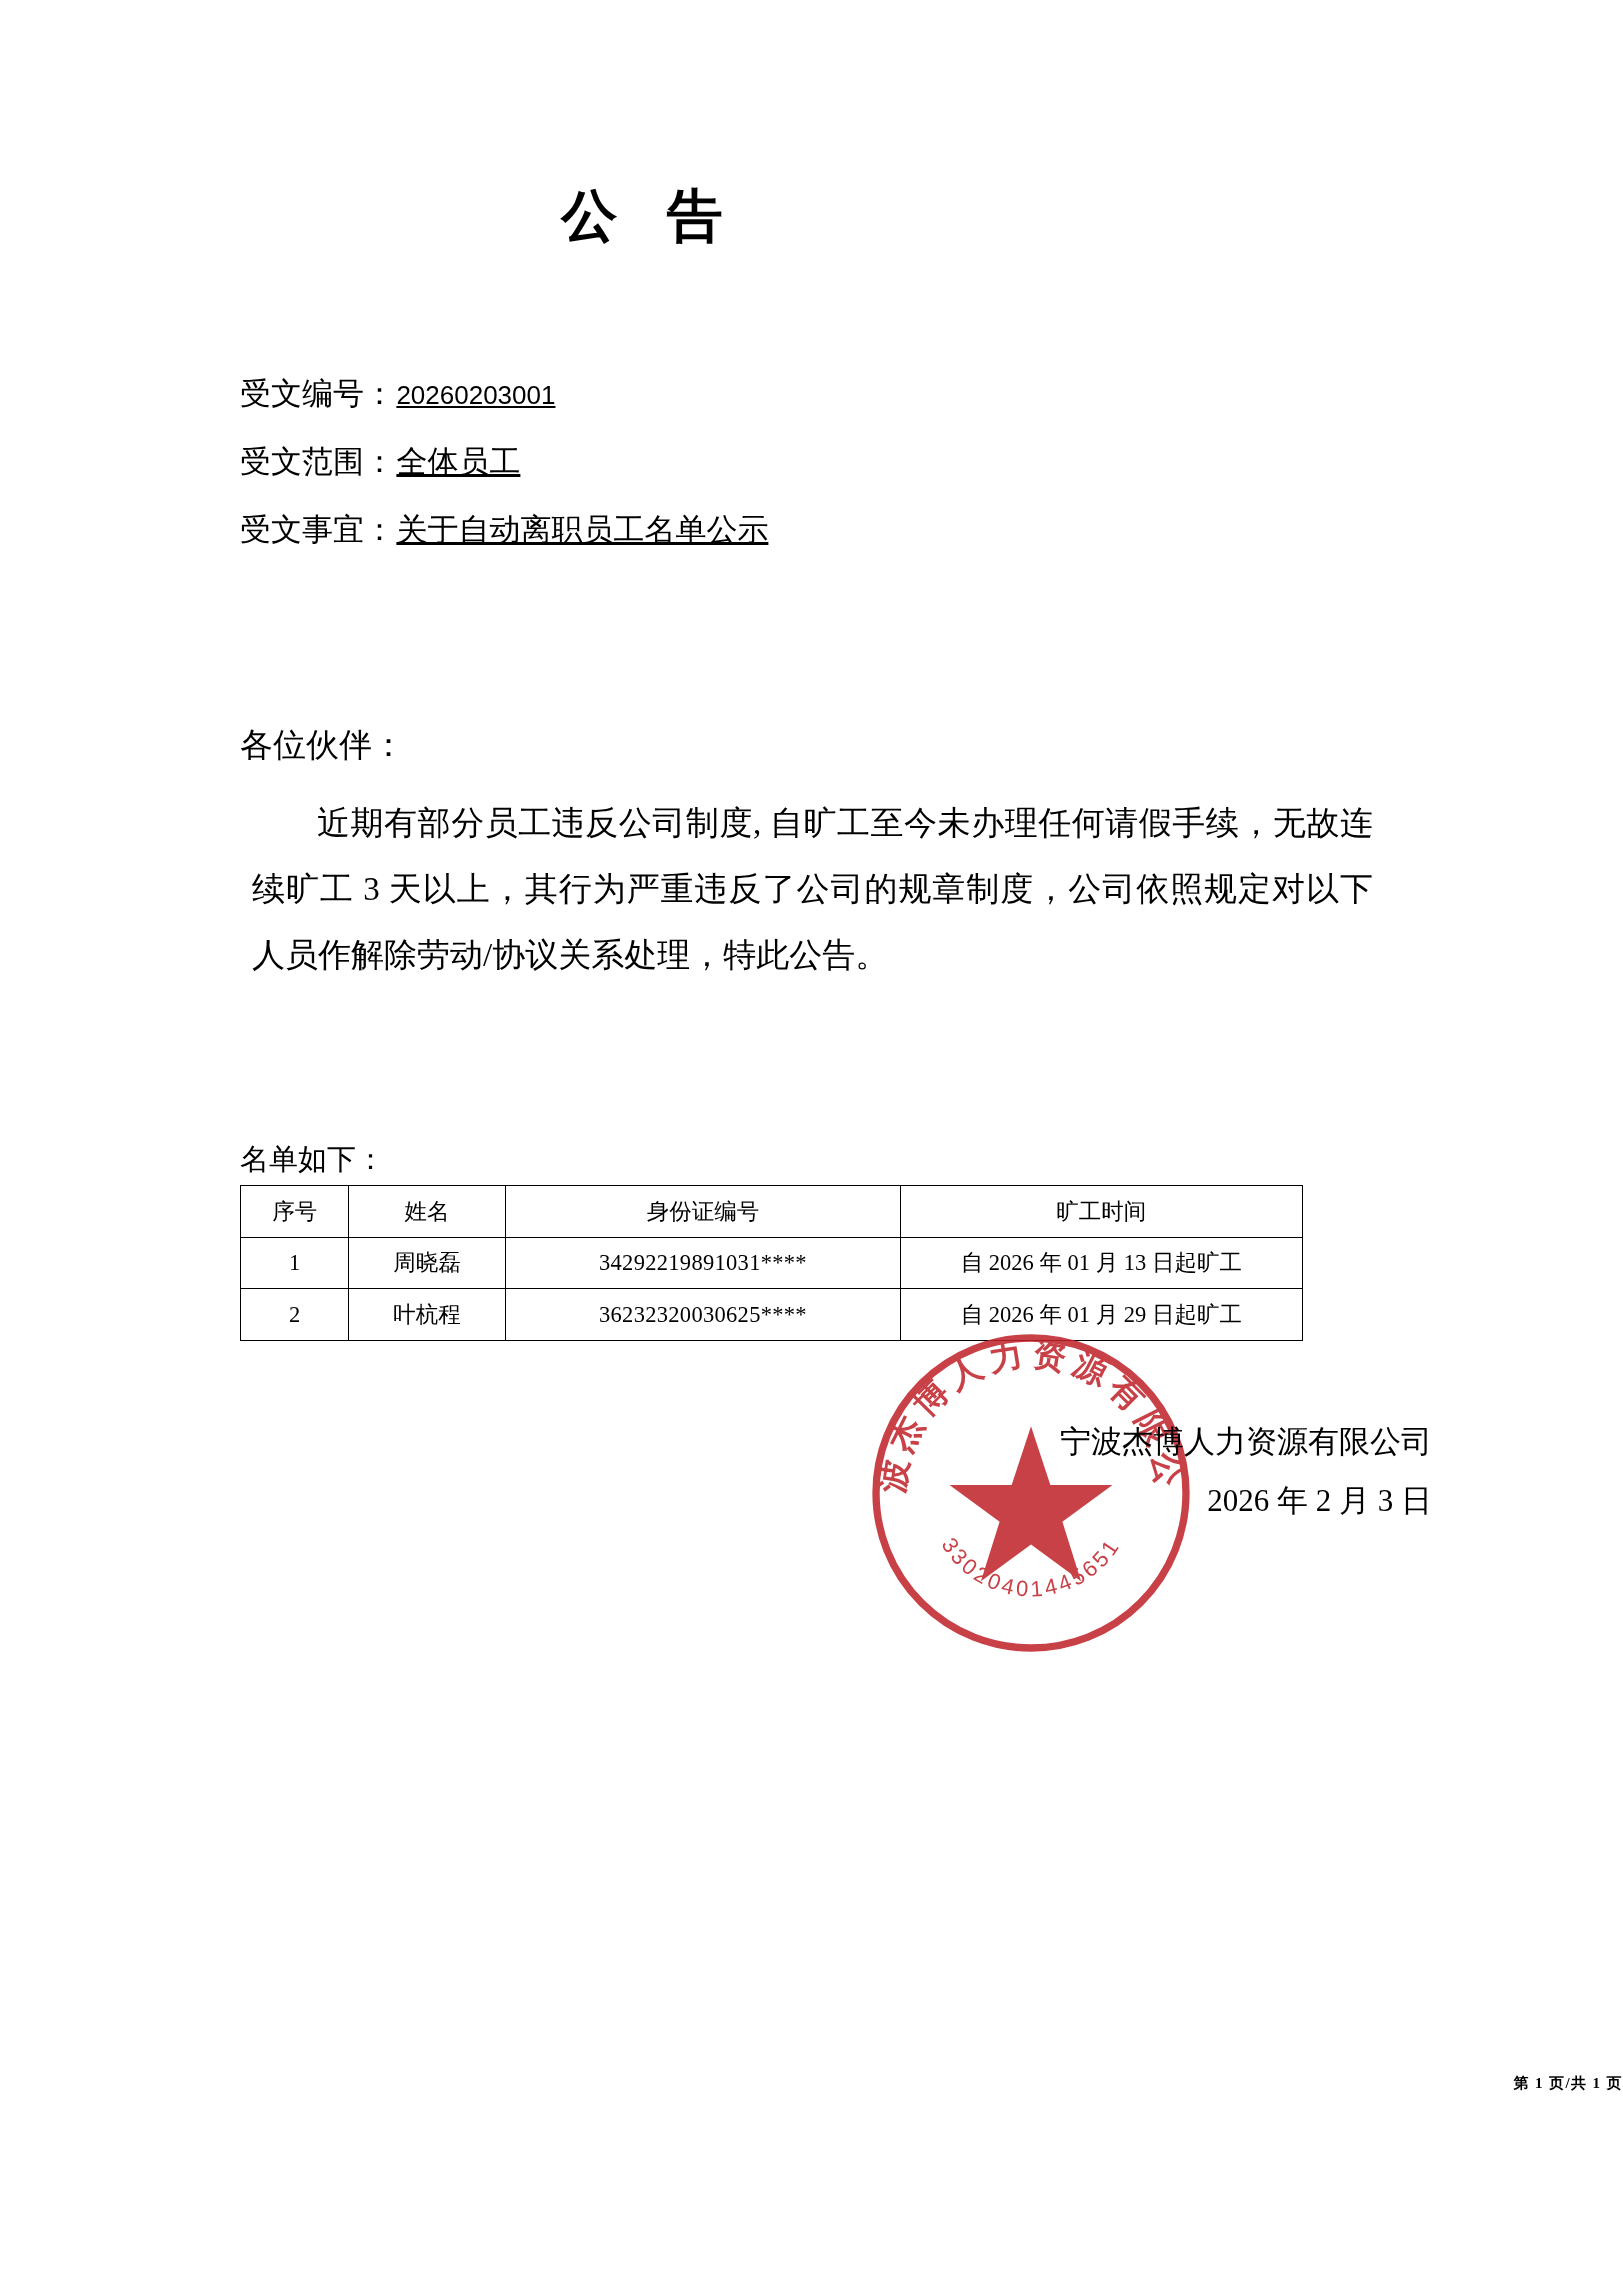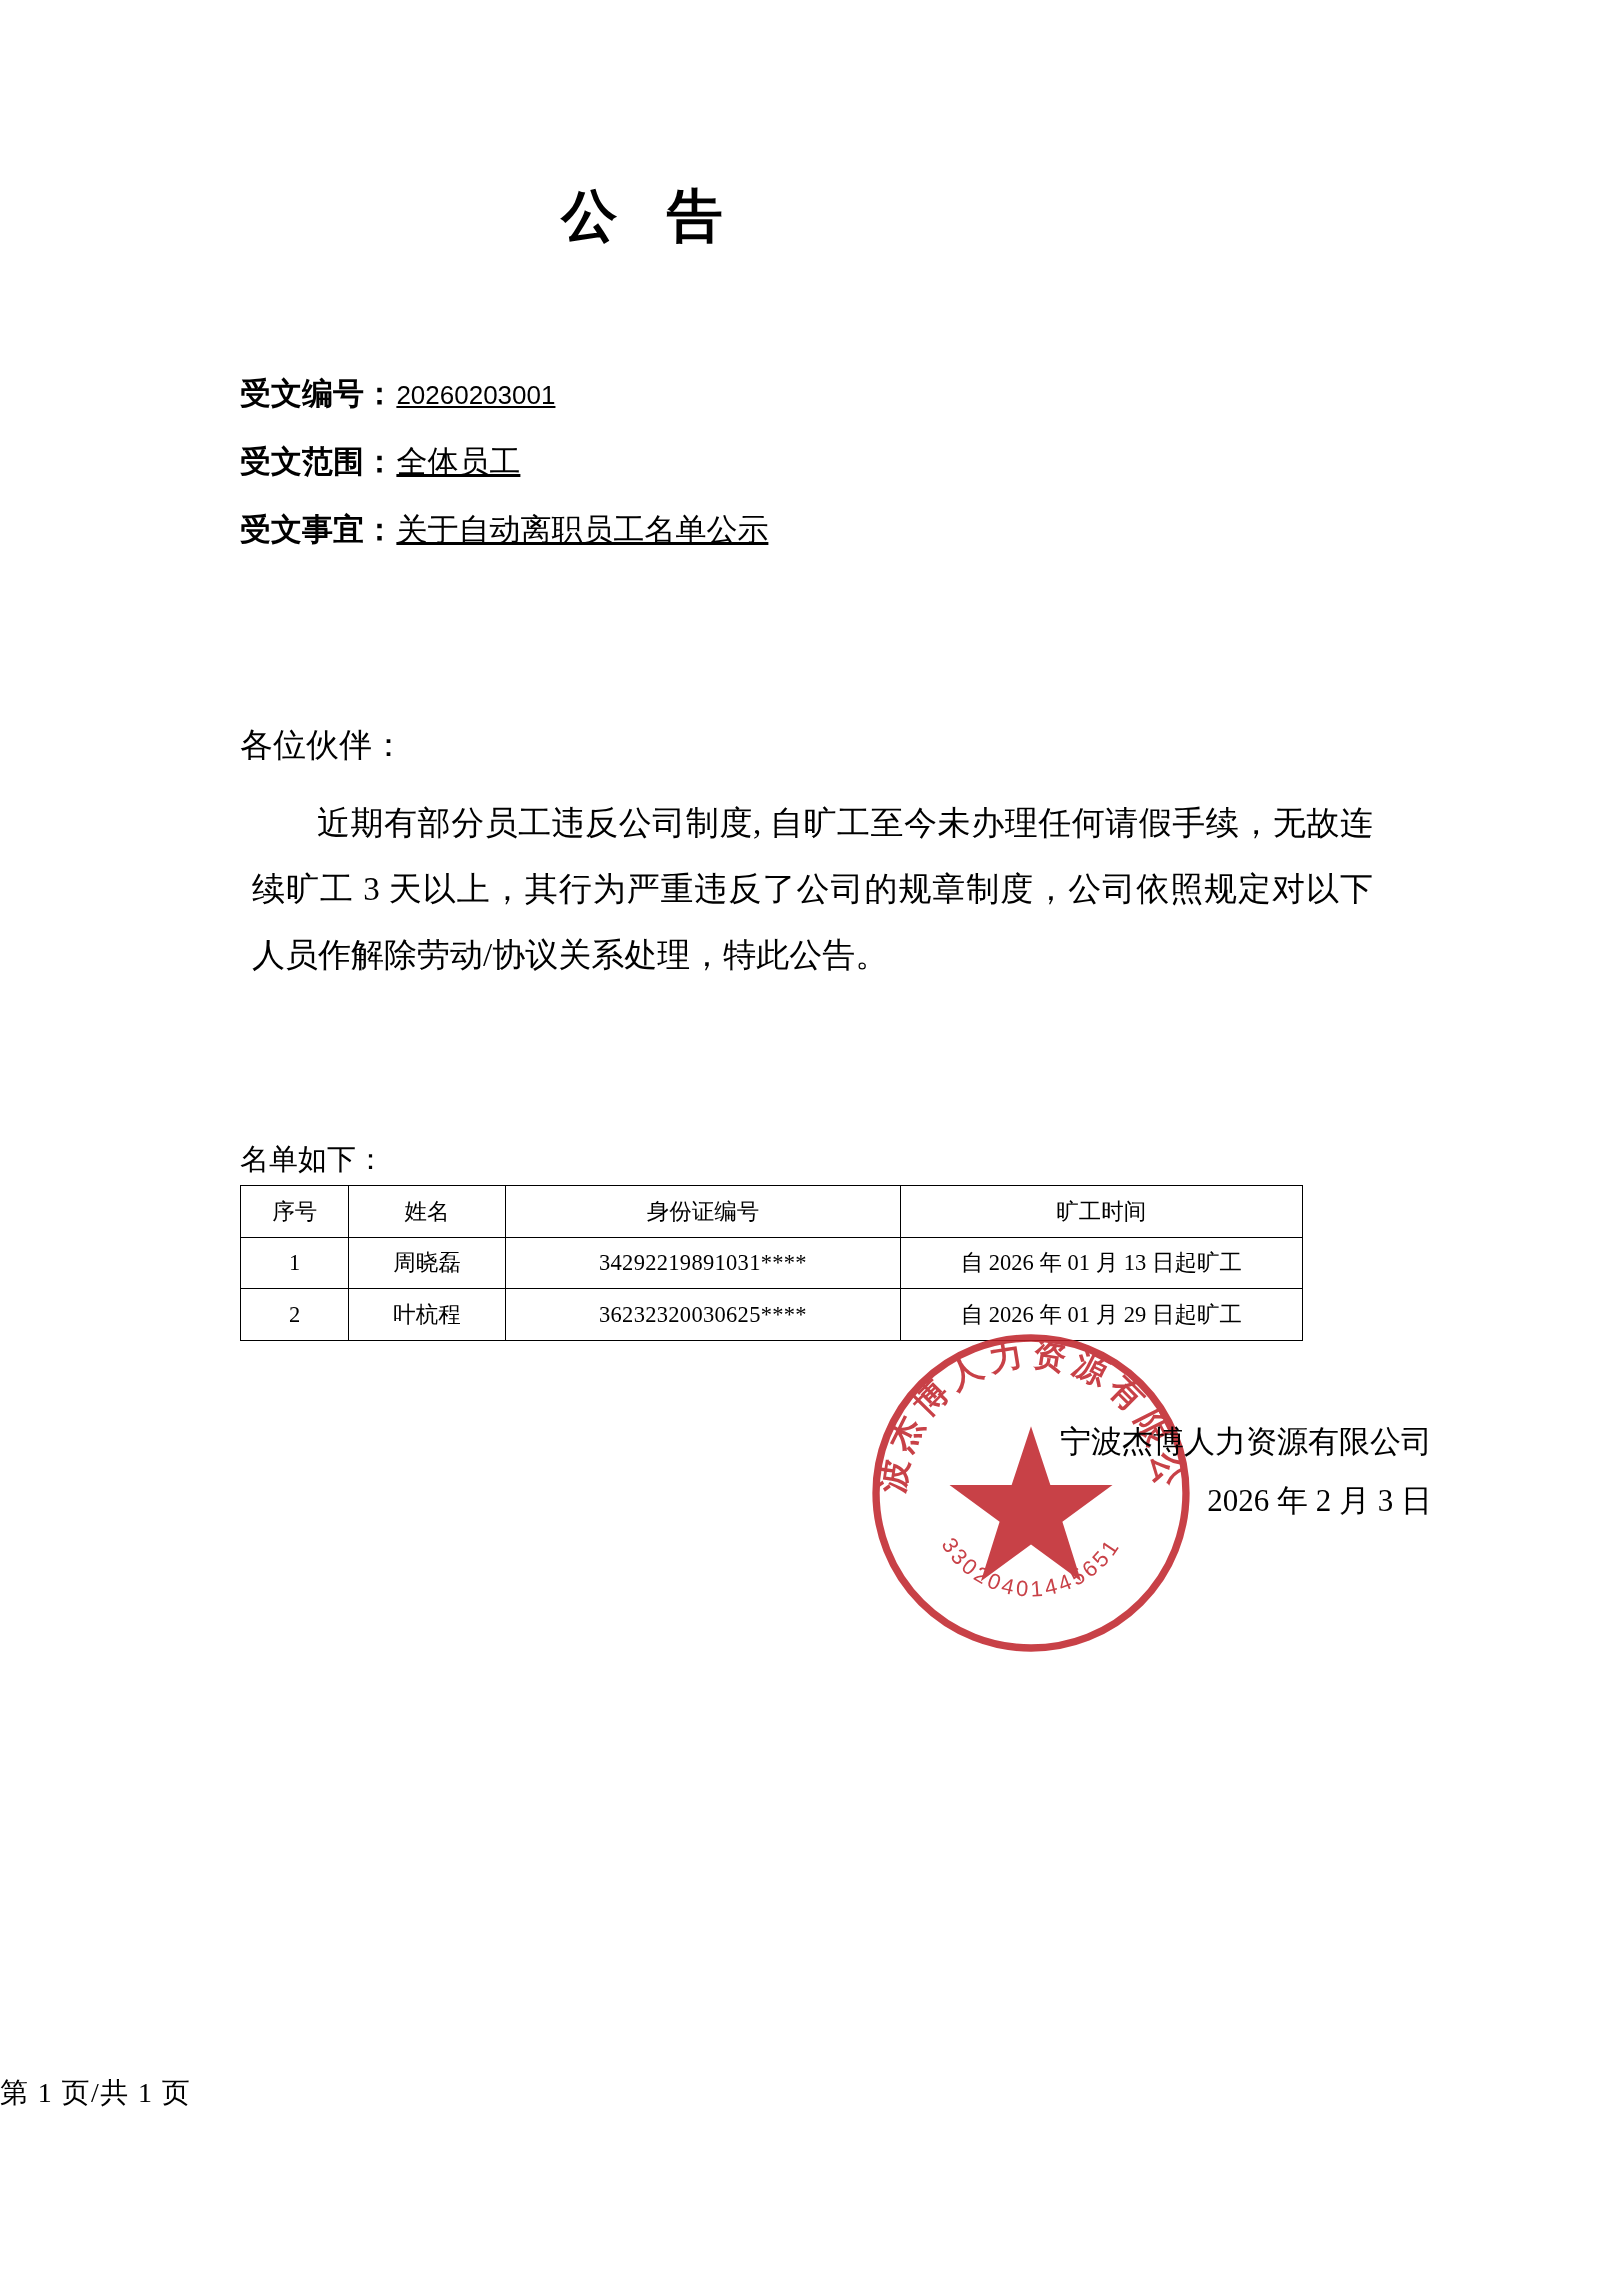--- a/index.html
+++ b/index.html
@@ -41,21 +41,21 @@
     width: 1159px;
   }
   .meta-row {
     display: flex;
     align-items: baseline;
     margin-bottom: 23px;
     font-size: 31px;
     line-height: 1.45;
   }
   .meta-label {
-    font-weight: bold;
+    font-weight: normal;
     white-space: nowrap;
   }
   .meta-value {
     font-weight: normal;
     margin-left: 1.4px;
     text-decoration: underline;
   }
   .meta-value.num {
     font-family: "Liberation Sans", sans-serif;
     font-size: 26px;
@@ -131,23 +131,23 @@
     z-index: 2;
     opacity: 0.86;
     pointer-events: none;
   }
   
   .footer {
     position: absolute;
     left: 0;
     top: 2074px;
     width: 1623px;
-    text-align: left;
-    font-size: 28px;
-    font-weight: normal;
+    text-align: right;
+    font-size: 15px;
+    font-weight: bold;
     letter-spacing: 1.4px;
   }
 </style>
 </head>
 <body>
 
 <div class="page">
 
   <div class="doc-title">公  告</div>
 

